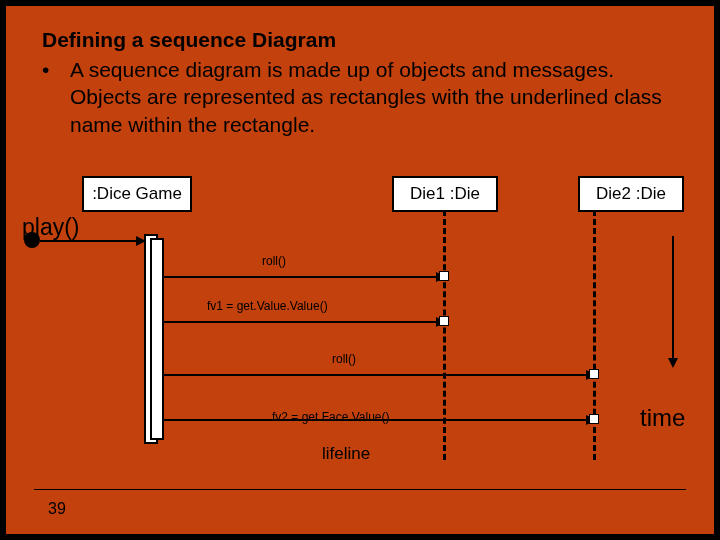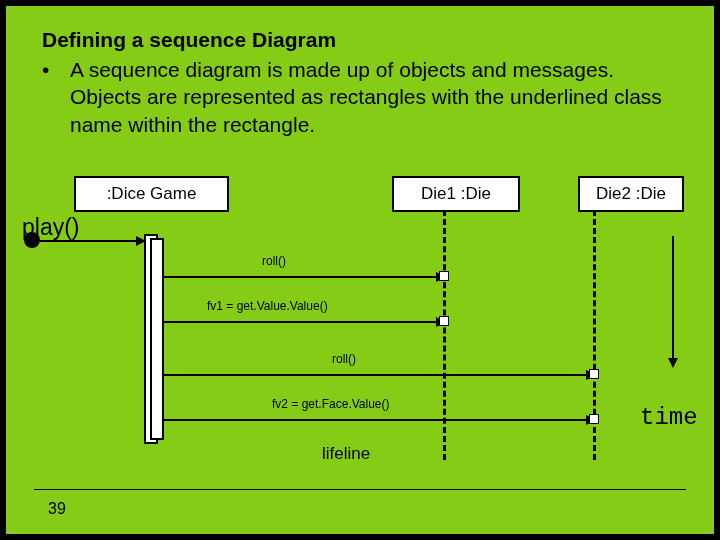--- a/index.html
+++ b/index.html
@@ -6,21 +6,21 @@
   html, body { width: 720px; height: 540px; }
   body {
     font-family: Arial, Helvetica, sans-serif;
     background: #fff;
   }
   .slide {
     width: 720px;
     height: 540px;
     border: 6px solid #000;
     position: relative;
-    background: #84cc16;
+    background: #c2410c;
   }
   .content {
     padding: 22px 28px 0 36px;
   }
   .heading {
     font-size: 21px;
     font-weight: bold;
   }
   .bullet-row {
     display: flex;
@@ -106,21 +106,20 @@
     font-size: 16px;
   }
   .footer-right {
     position: absolute;
     right: 30px; bottom: 16px;
     font-size: 17px;
   }
   .time-label {
     position: absolute;
     font-size: 24px;
-    font-family: Liberation Mono, monospace;
   }
   .lifeline-label {
     position: absolute;
     font-size: 17px;
   }
   .play-label {
     position: absolute;
     font-size: 23px;
   }
   .tiny-box {
@@ -138,22 +137,22 @@
   <div class="content">
     <div class="heading">Defining a sequence Diagram</div>
     <div class="bullet-row">
       <div class="bullet-dot">•</div>
       <div class="bullet-text">A sequence diagram is made up of objects and messages. Objects are represented as rectangles with the underlined class name within the rectangle.</div>
     </div>
   </div>
 
   <div class="diagram">
 
-    <div class="obj-box" style="left:62px; top:0; width:155px;">:Dice Game</div>
-    <div class="obj-box" style="left:380px; top:0; width:128px;">Die1 :Die</div>
+    <div class="obj-box" style="left:70px; top:0; width:110px;">:Dice Game</div>
+    <div class="obj-box" style="left:380px; top:0; width:106px;">Die1 :Die</div>
     <div class="obj-box" style="left:530px; top:0; width:106px;margin-left:36px;">Die2 :Die</div>
 
     <div class="lifeline" style="left:431px; top:34px; height:250px;"></div>
     <div class="lifeline" style="left:581px; top:34px; height:250px;"></div>
 
     <div class="activation" style="left:132px; top:58px; height:210px;"></div>
     <div class="activation" style="left:138px; top:62px; height:202px;"></div>
 
     <div class="start-dot" style="left:12px; top:56px;"></div>
     <div class="msg" style="left:28px; top:64px; width:104px;">
@@ -176,21 +175,21 @@
     <div class="msg" style="left:152px; top:198px; width:430px;">
       <div class="arrowhead-r"></div>
     </div>
     <div class="tiny-box" style="left:577px; top:193px;"></div>
     <div class="msg-label" style="left:320px; top:176px;">roll()</div>
 
     <div class="msg" style="left:152px; top:243px; width:430px;">
       <div class="arrowhead-r"></div>
     </div>
     <div class="tiny-box" style="left:577px; top:238px;"></div>
-    <div class="msg-label" style="left:260px; top:221px;text-align:center;">fv2 = get.Face.Value()</div>
+    <div class="msg-label" style="left:260px; top:234px;text-align:center;">fv2 = get.Face.Value()</div>
 
     <div class="time-arrow" style="left:660px; top:60px; height:130px;"></div>
     <div class="time-label" style="left:628px; top:228px;">time</div>
 
     <div class="lifeline-label" style="left:310px; top:268px;">lifeline</div>
 
   </div>
 
   <div class="footer-line"></div>
   <div class="page-num">39</div>

